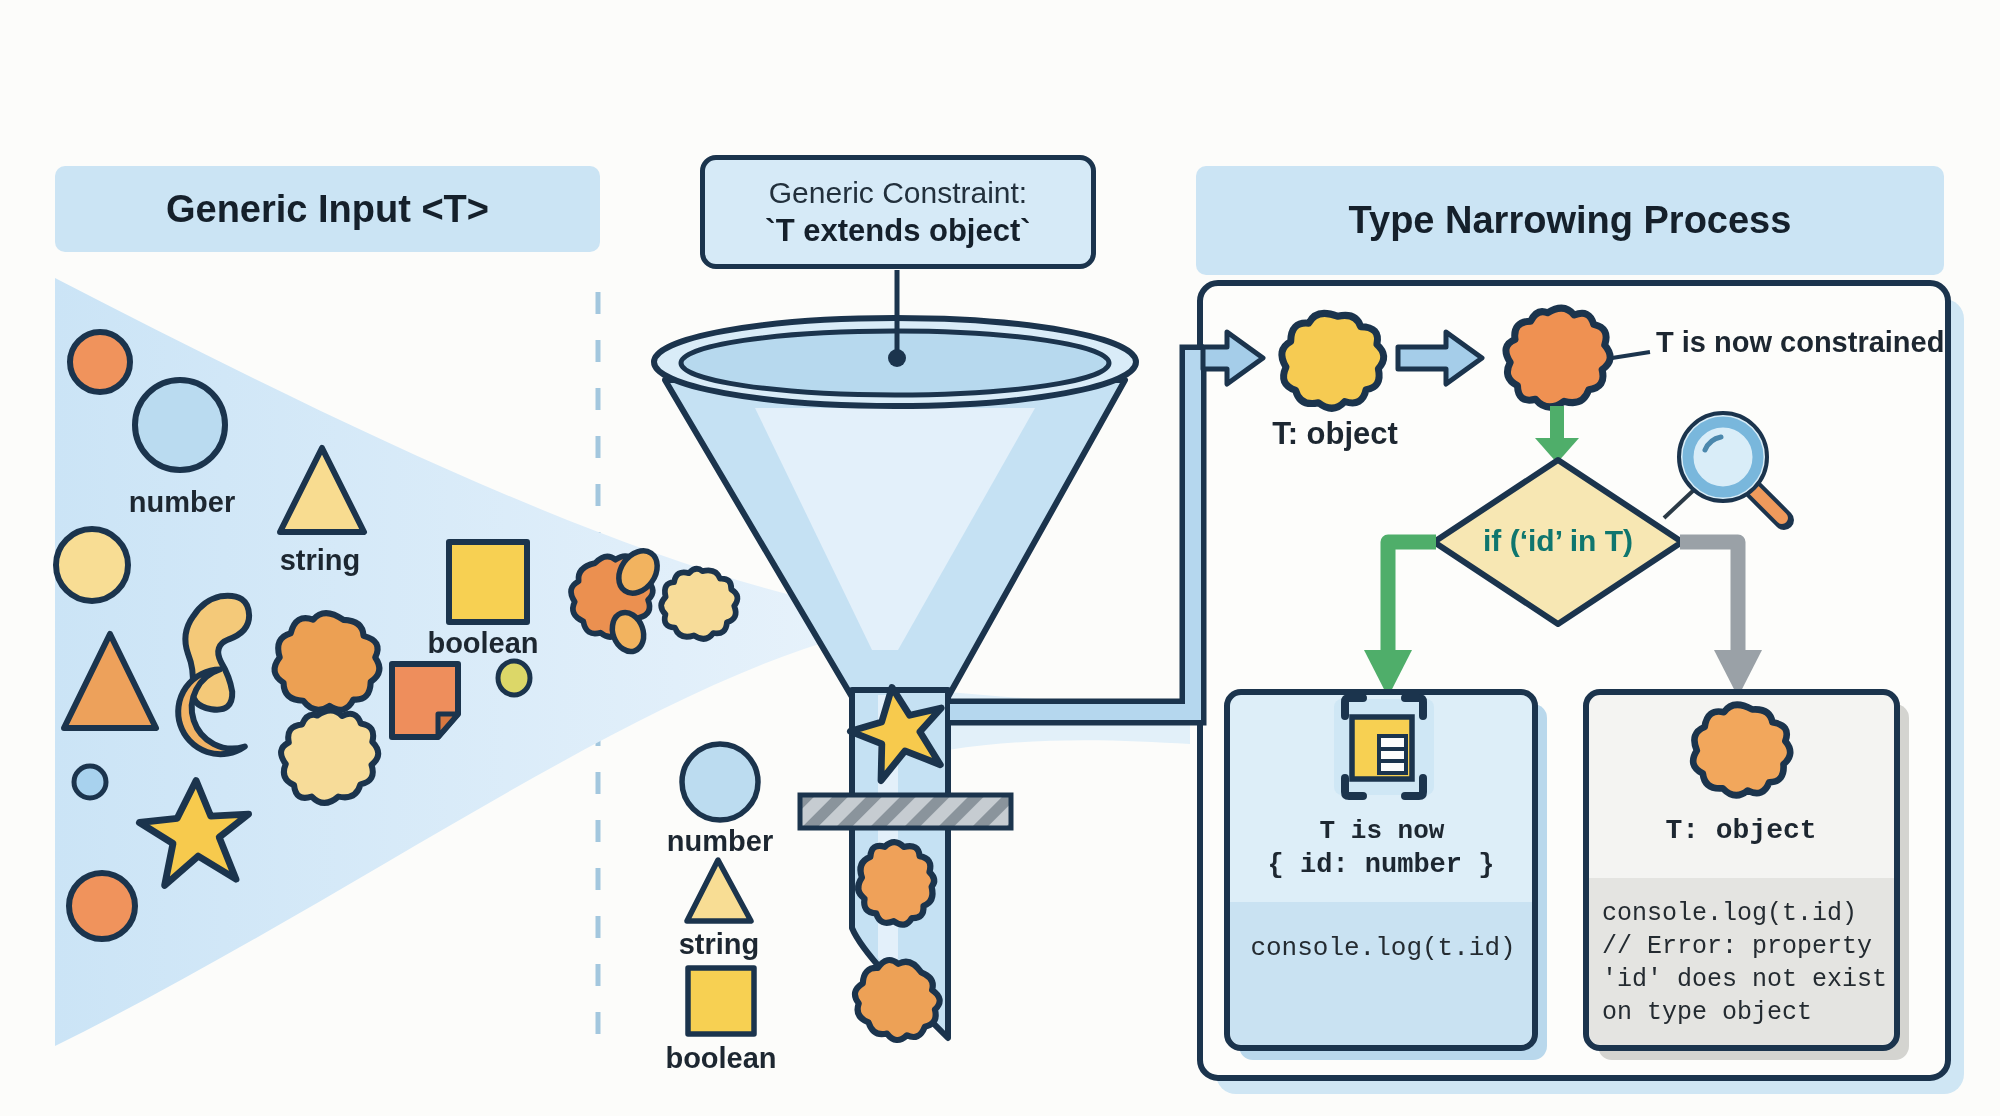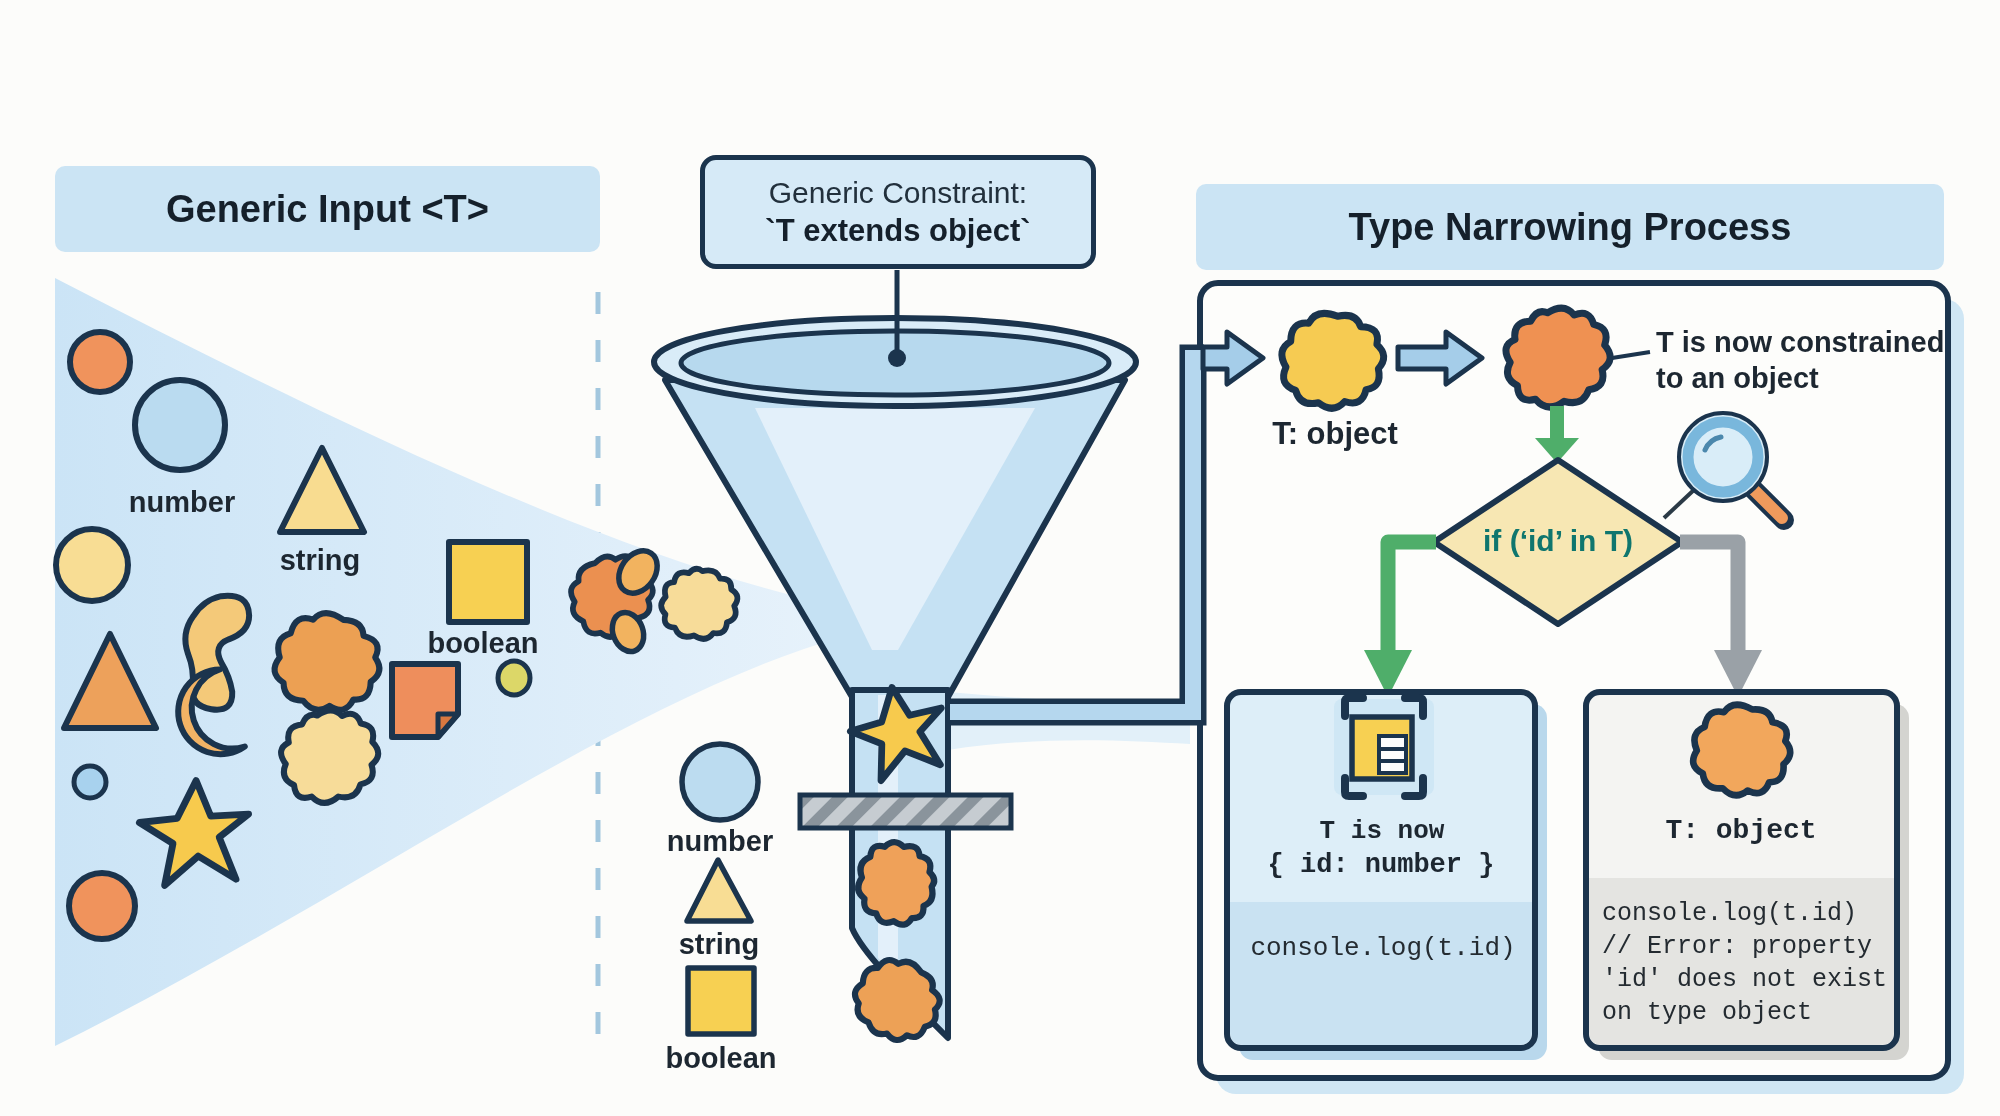--- a/index.html
+++ b/index.html
@@ -171,35 +171,34 @@
   </svg>
 
 
   <div class="hdr" style="left:55px;top:166px;width:545px;height:86px;">Generic Input &lt;T&gt;</div>
 
   <div class="constraintBox">
     <div class="l1">Generic Constraint:</div>
     <div class="l2">`T extends object`</div>
   </div>
 
-  <div class="hdr" style="left:1196px;top:184px;width:748px;height:86px;">Type Narrowing Process</div>
+  <div class="hdr" style="left:1196px;top:166px;width:748px;height:109px;">Type Narrowing Process</div>
 
   <div class="txt ctr bold" style="left:182px;top:502px;font-size:29px;">number</div>
   <div class="txt ctr bold" style="left:320px;top:560px;font-size:29px;">string</div>
   <div class="txt ctr bold" style="left:483px;top:643px;font-size:29px;">boolean</div>
 
   <div class="txt ctr bold" style="left:720px;top:841px;font-size:29px;">number</div>
   <div class="txt ctr bold" style="left:719px;top:944px;font-size:29px;">string</div>
   <div class="txt ctr bold" style="left:721px;top:1058px;font-size:29px;">boolean</div>
 
   <div class="txt ctr bold" style="left:1335px;top:434px;font-size:31px;">T: object</div>
 
   <div class="txt note" style="left:1656px;top:324px;">
     <span style="display:block;">T is now constrained</span>
-    <span style="display:block;">to an object</span>
   </div>
 
   <div class="txt ctr bold" style="left:1558px;top:541px;font-size:30px;color:#0f766e;">if (‘id’ in T)</div>
 
   <div class="txt ctr bold mono" style="left:1382px;top:831px;font-size:26px;">T is now</div>
   <div class="txt ctr bold mono" style="left:1381px;top:865px;font-size:27px;">{ id: number }</div>
   <div class="txt ctr mono" style="left:1383px;top:948px;font-size:26px;color:#242b31;">console.log(t.id)</div>
 
   <div class="txt ctr bold mono" style="left:1741px;top:830px;font-size:28px;">T: object</div>
   <div class="txt mono codeblock" style="left:1602px;top:897px;color:#242b31;">

